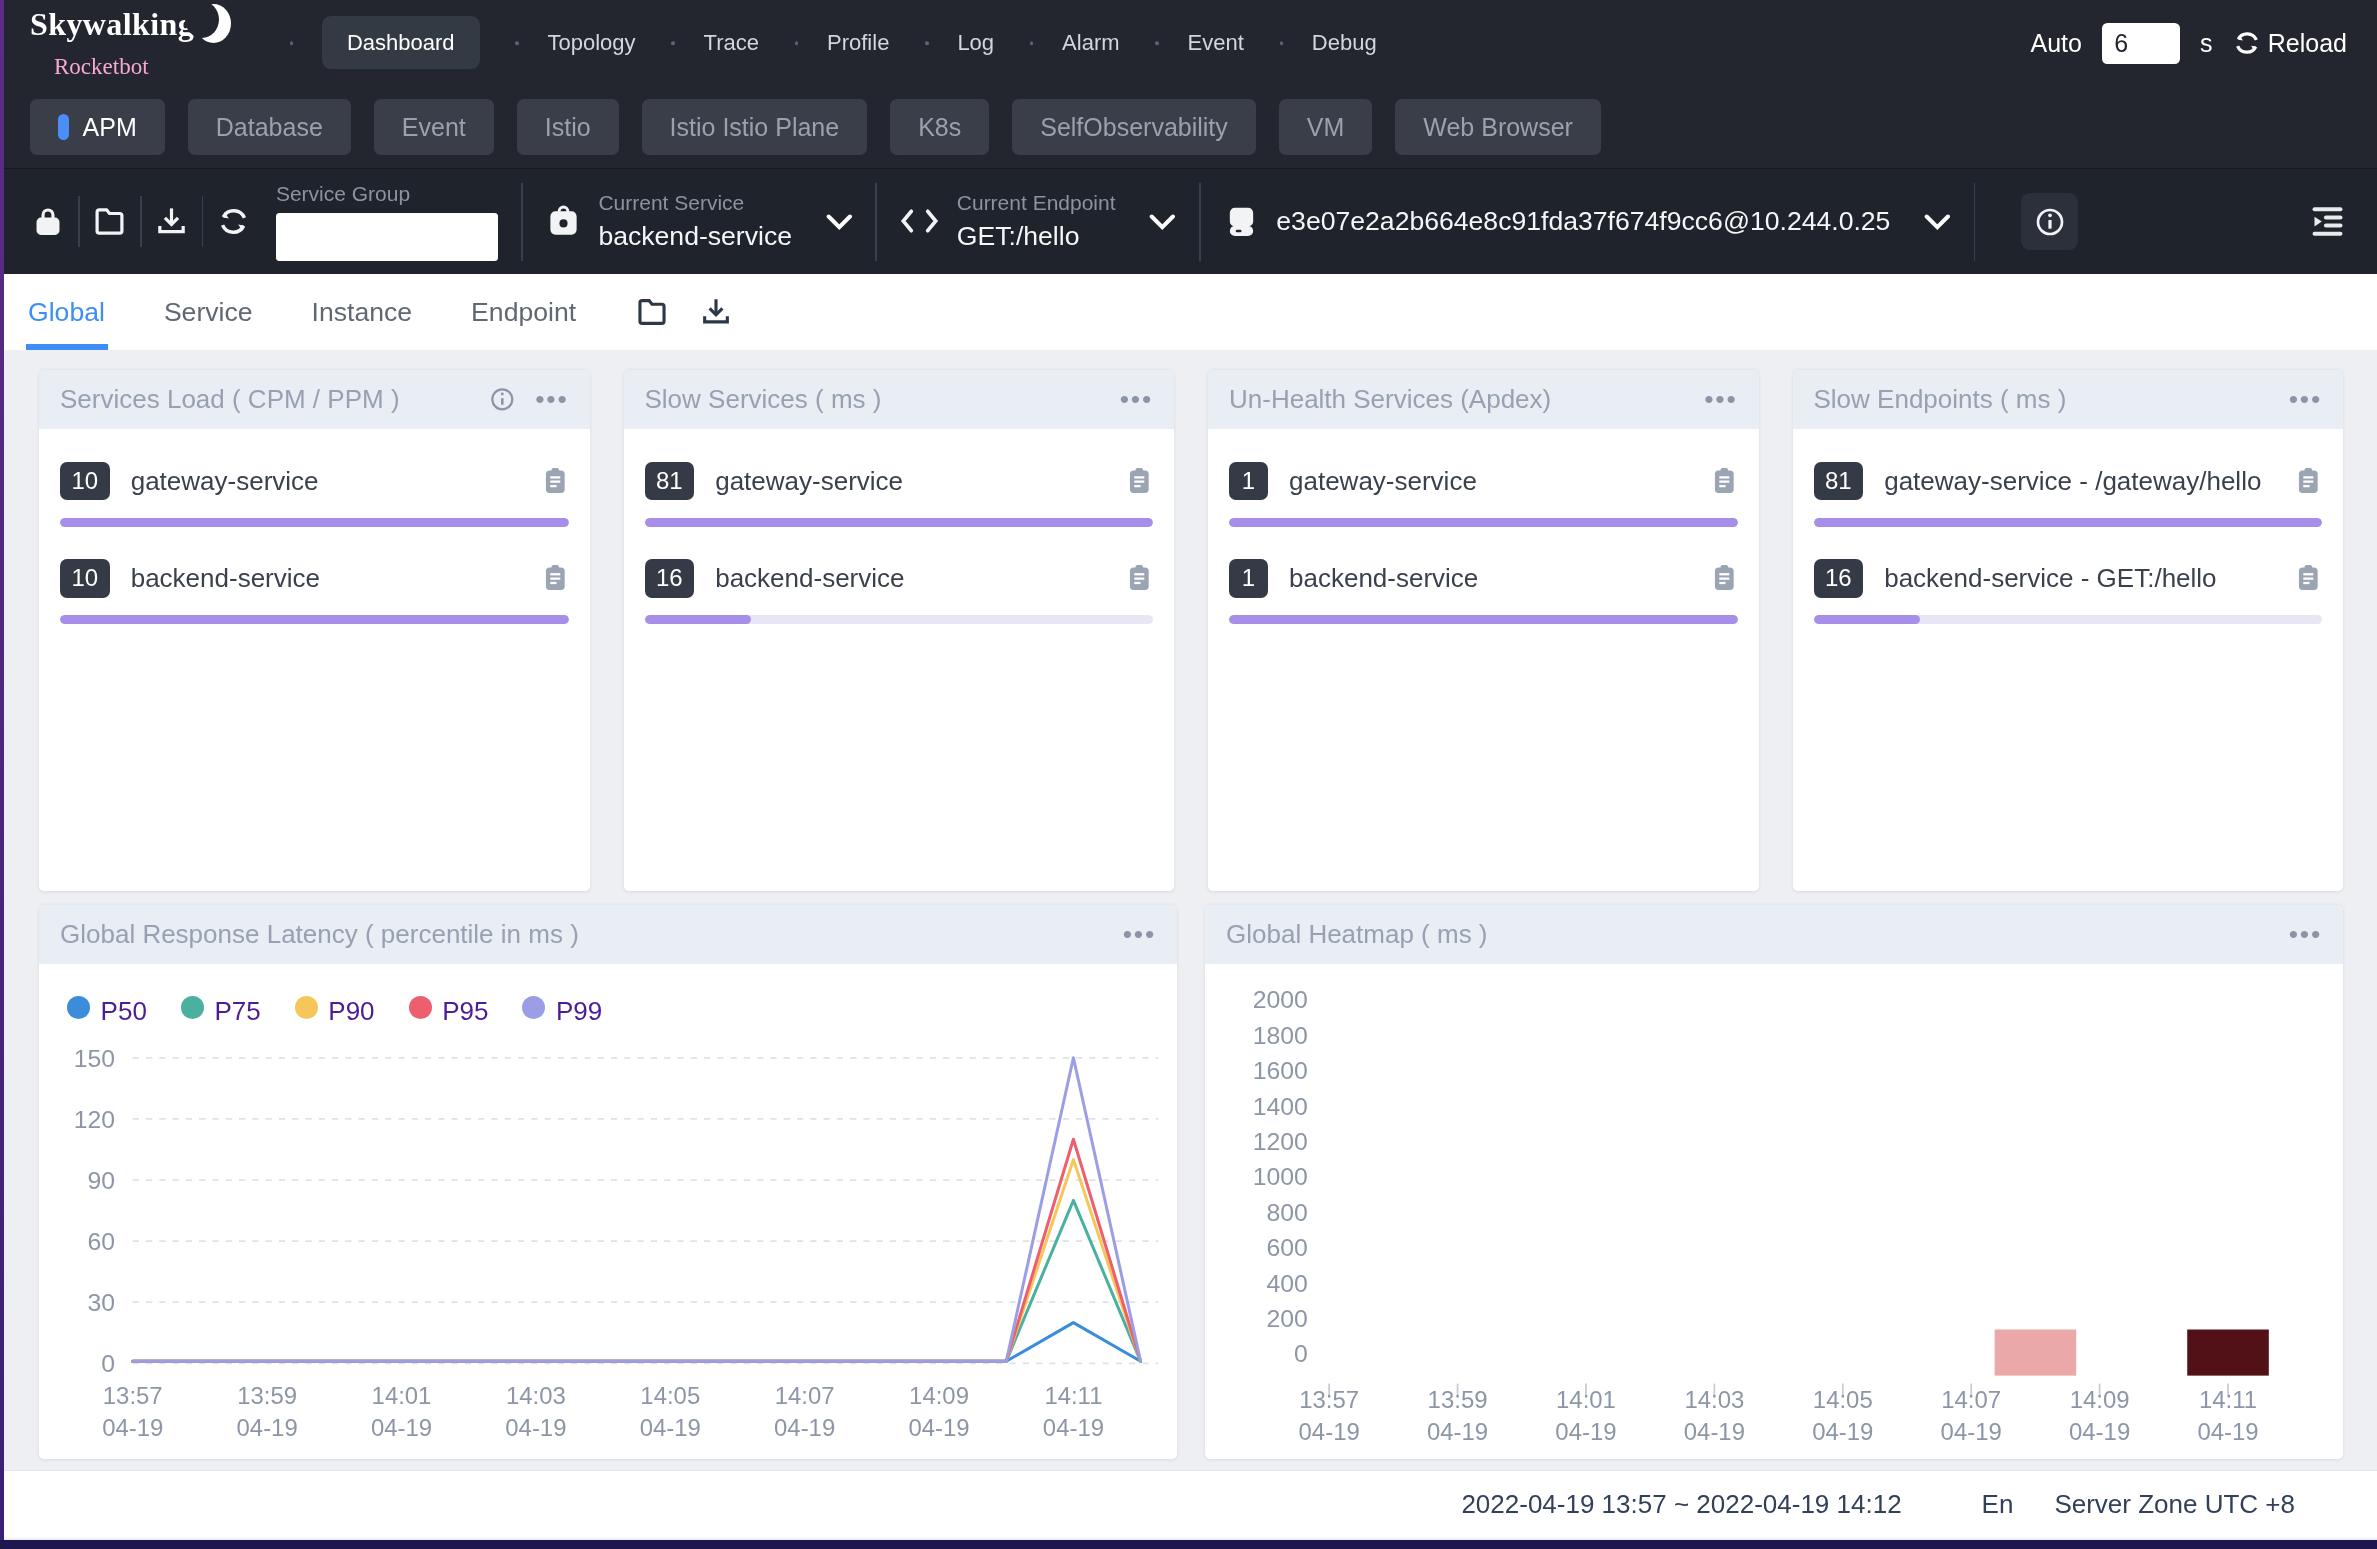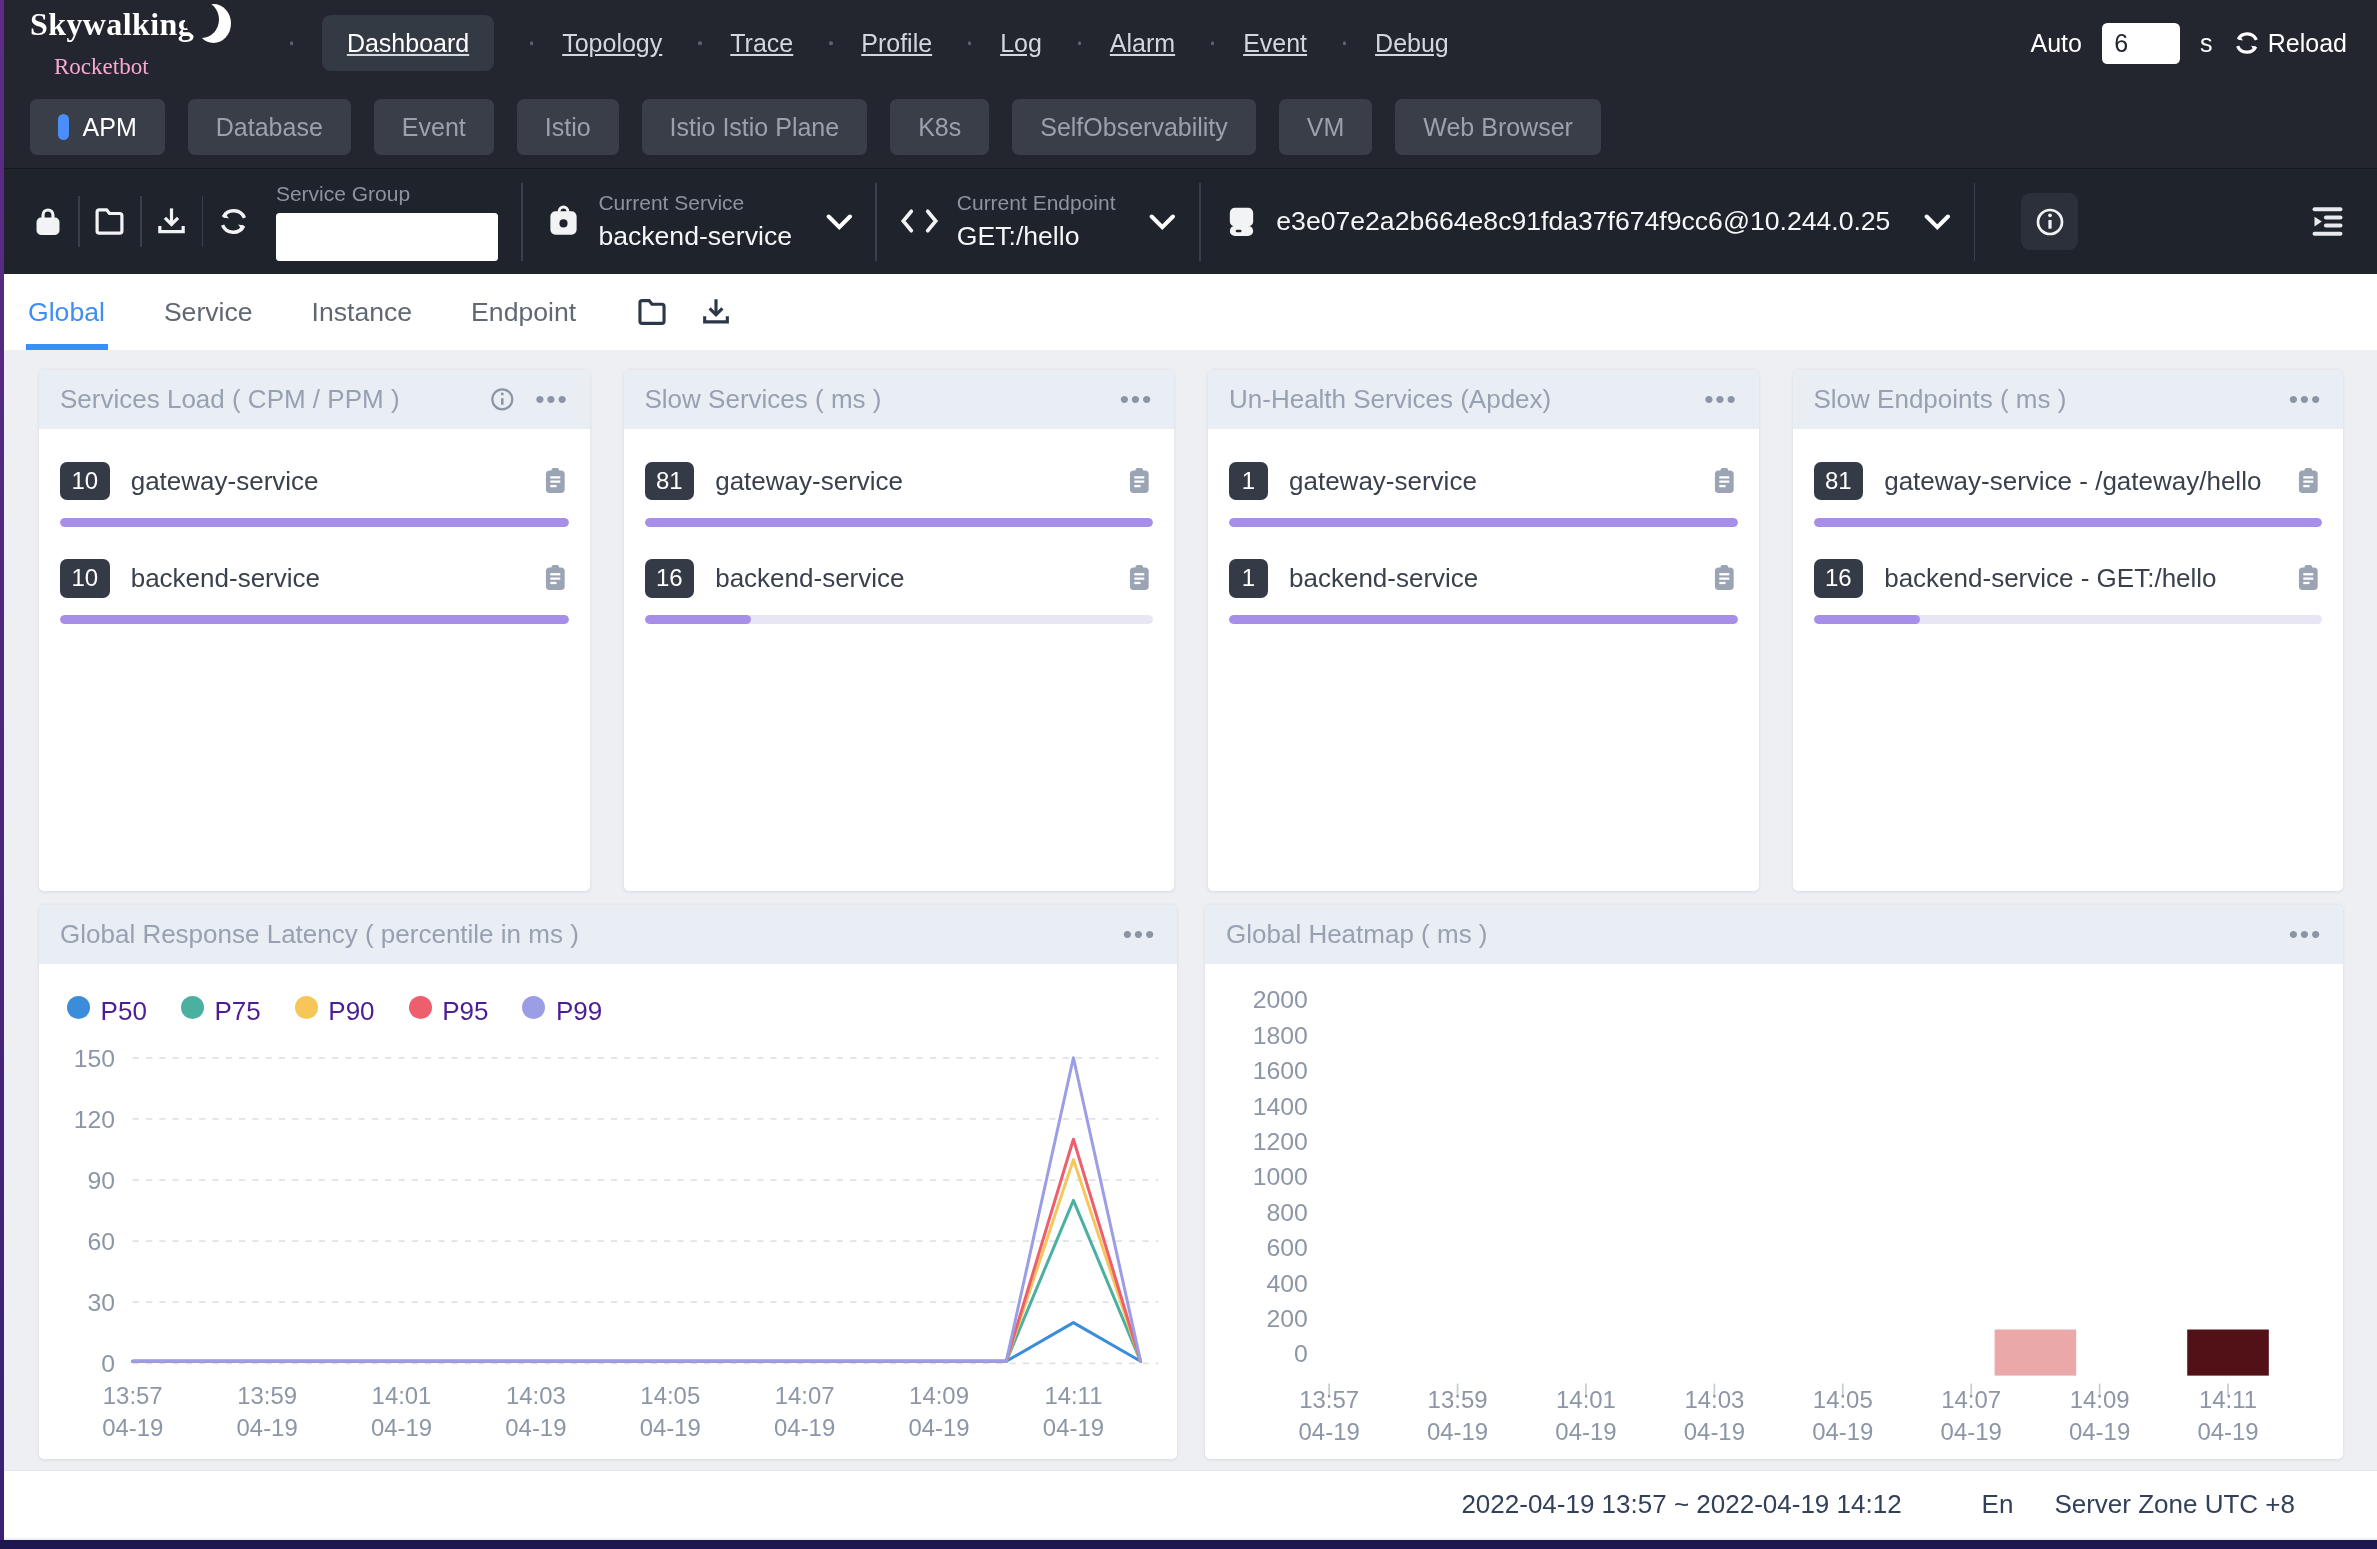--- a/index.html
+++ b/index.html
@@ -15,21 +15,21 @@
   
   .topnav{height:86px;background:#23262e;display:flex;align-items:center;padding:0 30px;}
   .brand{display:flex;flex-direction:column;justify-content:center;margin-right:62px;font-family:Liberation Serif, serif;}
   .brand-line{display:flex;align-items:flex-start;}
   .brand-name{color:#ffffff;font-size:32px;font-weight:bold;letter-spacing:0.4px;}
   .crescent{position:relative;width:30px;height:46px;margin-left:1.8px;top:-5.3px;}
   .crescent::before{content:"";position:absolute;left:0;top:3.5px;width:35px;height:39px;border-radius:50%;background:#fff;}
   .crescent::after{content:"";position:absolute;left:-10.6px;top:0px;width:34px;height:37px;border-radius:50%;background:#23262e;}
   .brand-sub{color:#f9a8d4;font-size:23px;margin-top:1.8px;margin-left:24px;}
   .nav-items{display:flex;list-style:none;align-items:center;flex:1;}
-  .nav-items li{position:relative;padding:0 34px;font-size:25px;color:#d3d6dc;cursor:pointer;text-decoration:underline;}
+  .nav-items li{position:relative;padding:0 34px;font-size:22px;color:#d3d6dc;cursor:pointer;}
   .nav-items li::before{content:"";position:absolute;left:1.8px;top:50%;width:3.5px;height:3.5px;border-radius:50%;background:#5c6270;transform:translateY(-50%);}
   .nav-items li.active span.pill-bg{background:#343a44;border-radius:8.9px;padding:14px 25px;color:#fff;}
   .nav-right{display:flex;align-items:center;gap:20px;color:#fff;font-size:25px;}
   .auto-input{width:78px;height:41px;border:none;border-radius:5.3px;background:#fff;color:#23262e;font-size:25px;padding-left:12.4px;font-family:inherit;outline:none;}
   .reload-wrap{display:flex;align-items:center;gap:5.3px;cursor:pointer;}
   .icon{display:inline-flex;align-items:center;justify-content:center;}
 
   
   .feature-tabs{height:82px;background:#23262e;display:flex;align-items:center;gap:23px;padding:0 30px;}
   .ftab{background:#393e48;border-radius:7px;padding:13.3px 28px;font-size:25px;color:#9aa1ad;display:flex;align-items:center;cursor:pointer;}

